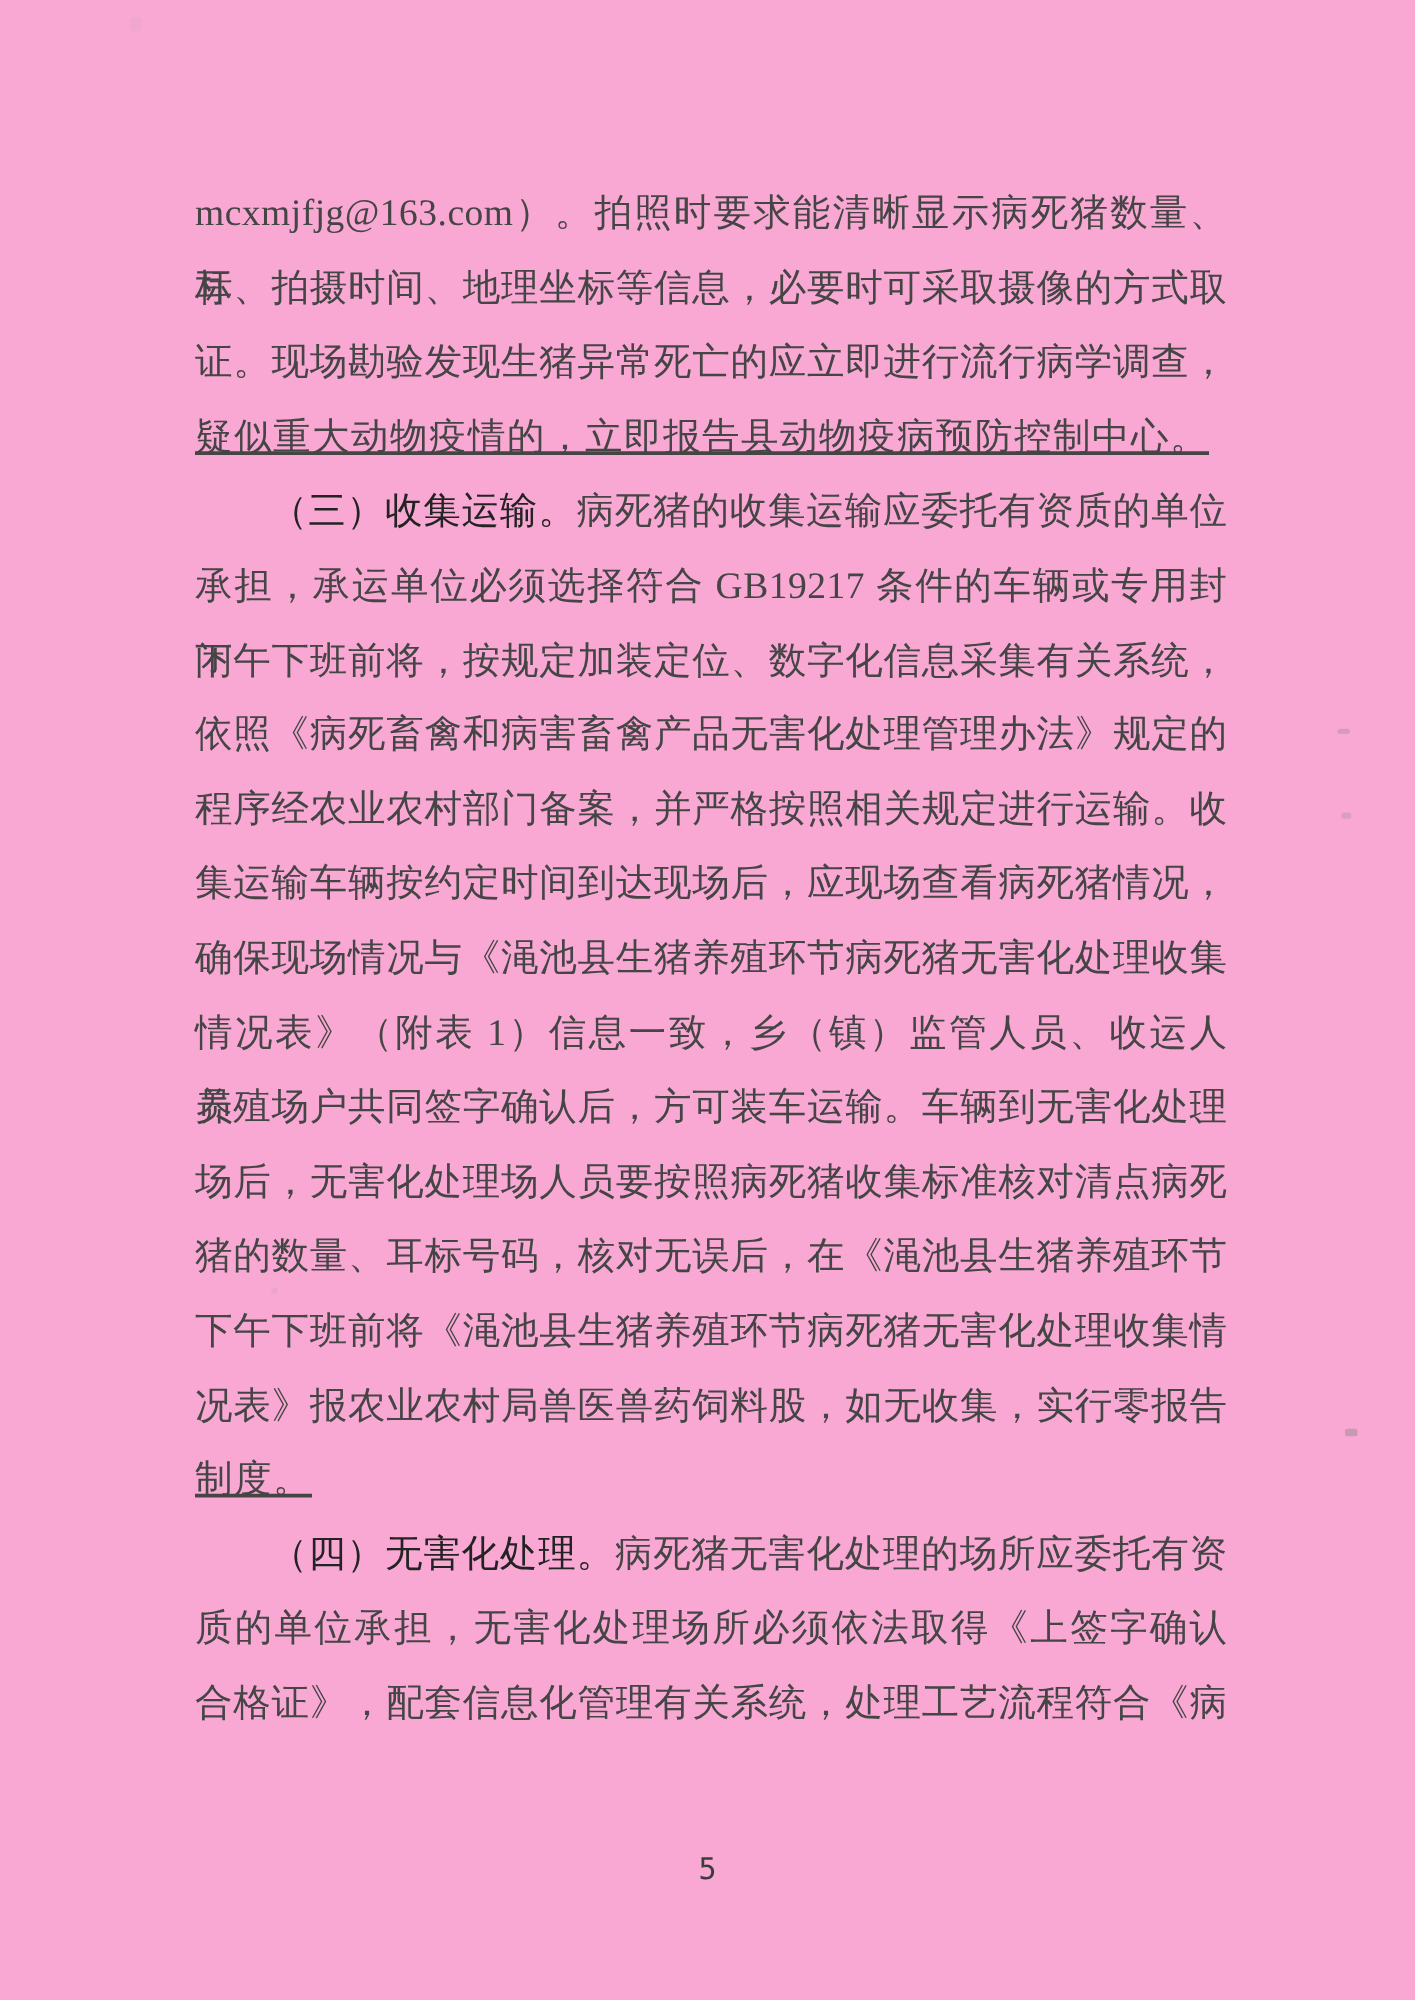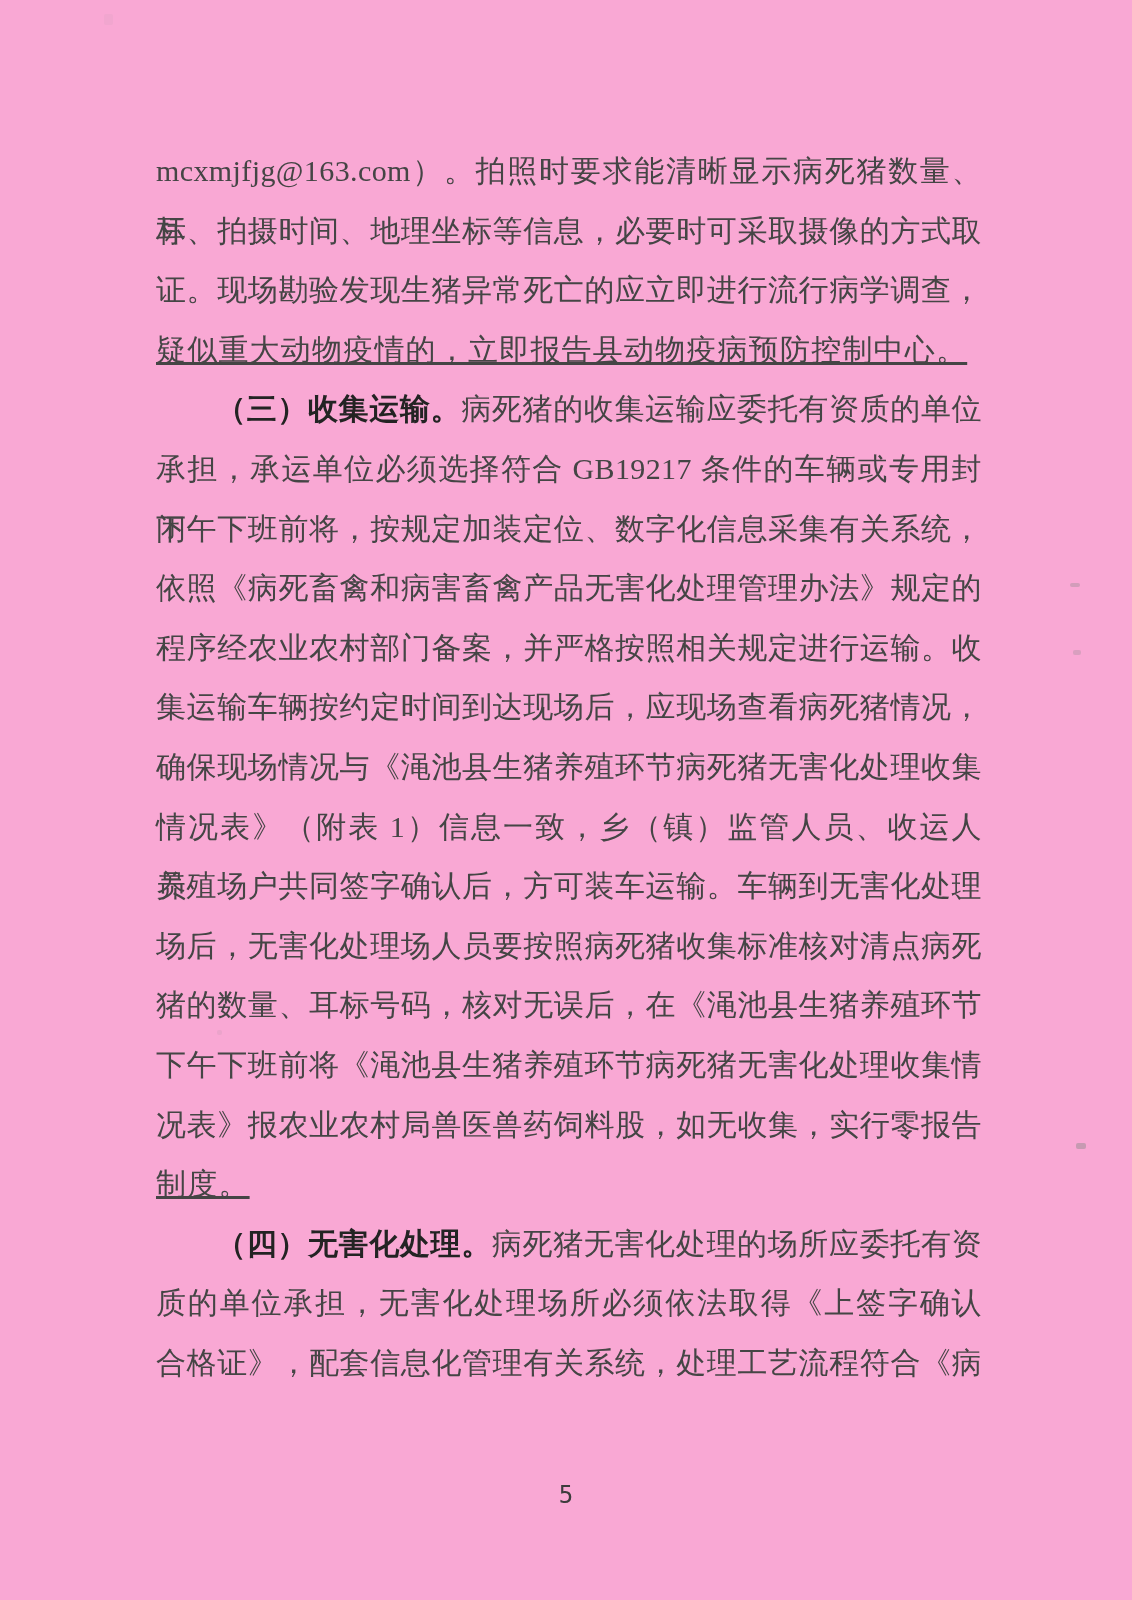--- a/index.html
+++ b/index.html
@@ -35,21 +35,21 @@
   .line.para-end {
     text-align: left;
     text-align-last: left;
     letter-spacing: 1.2px;
     text-decoration: underline;
   }
   .line.indent {
     text-indent: 60px;
   }
   .section-heading {
-    font-weight: 700;
+    font-weight: 400;
     color: #232323;
   }
   .page-footer {
     position: absolute;
     left: 0;
     top: 1481px;
     width: 1132px;
     text-align: center;
   }
   .page-footer span {

